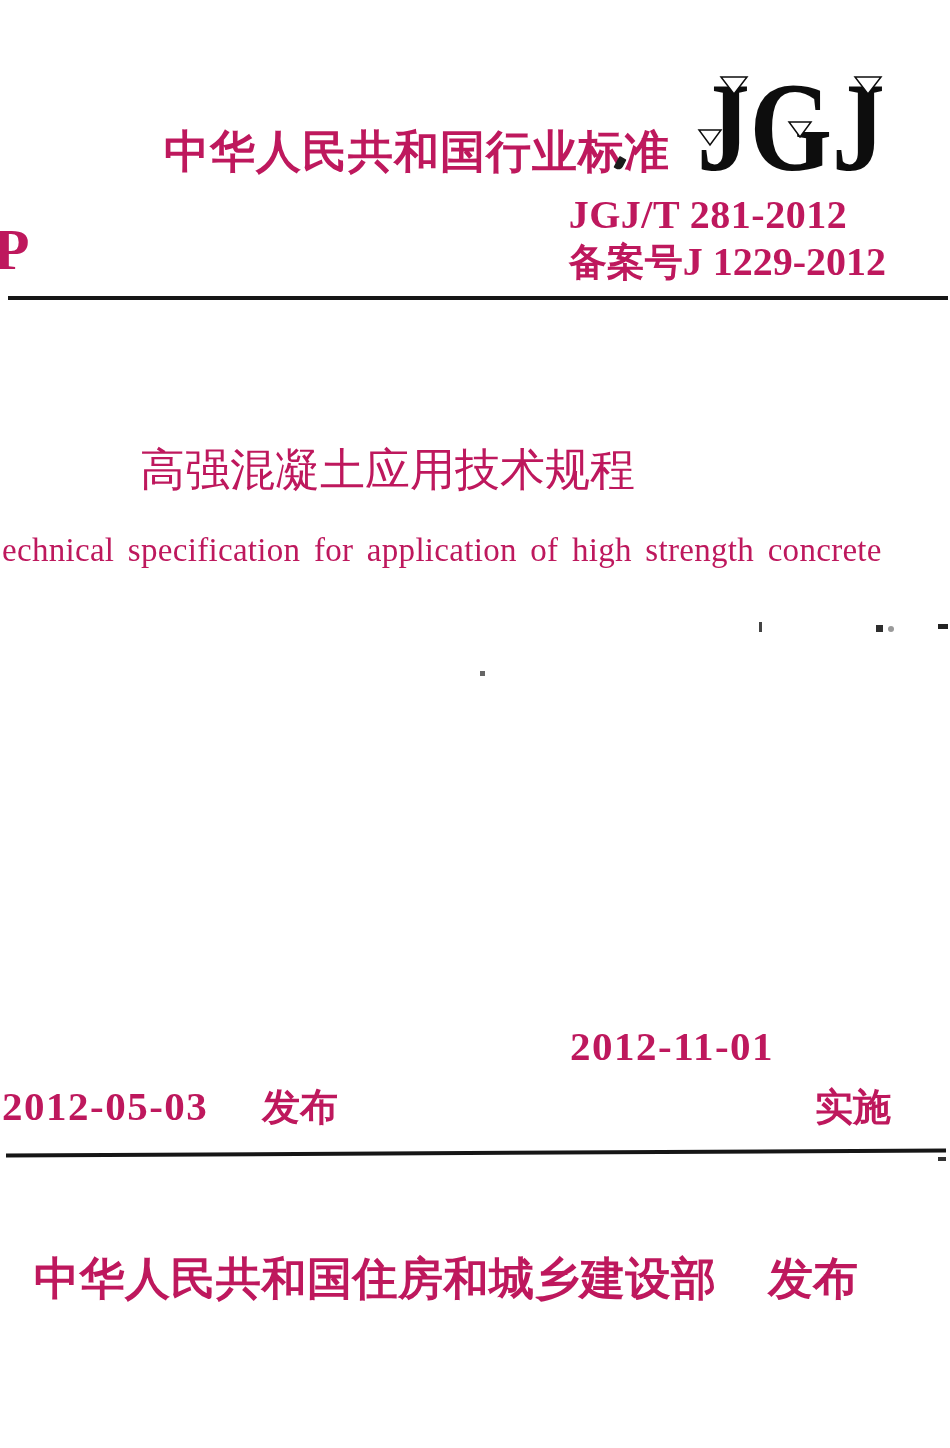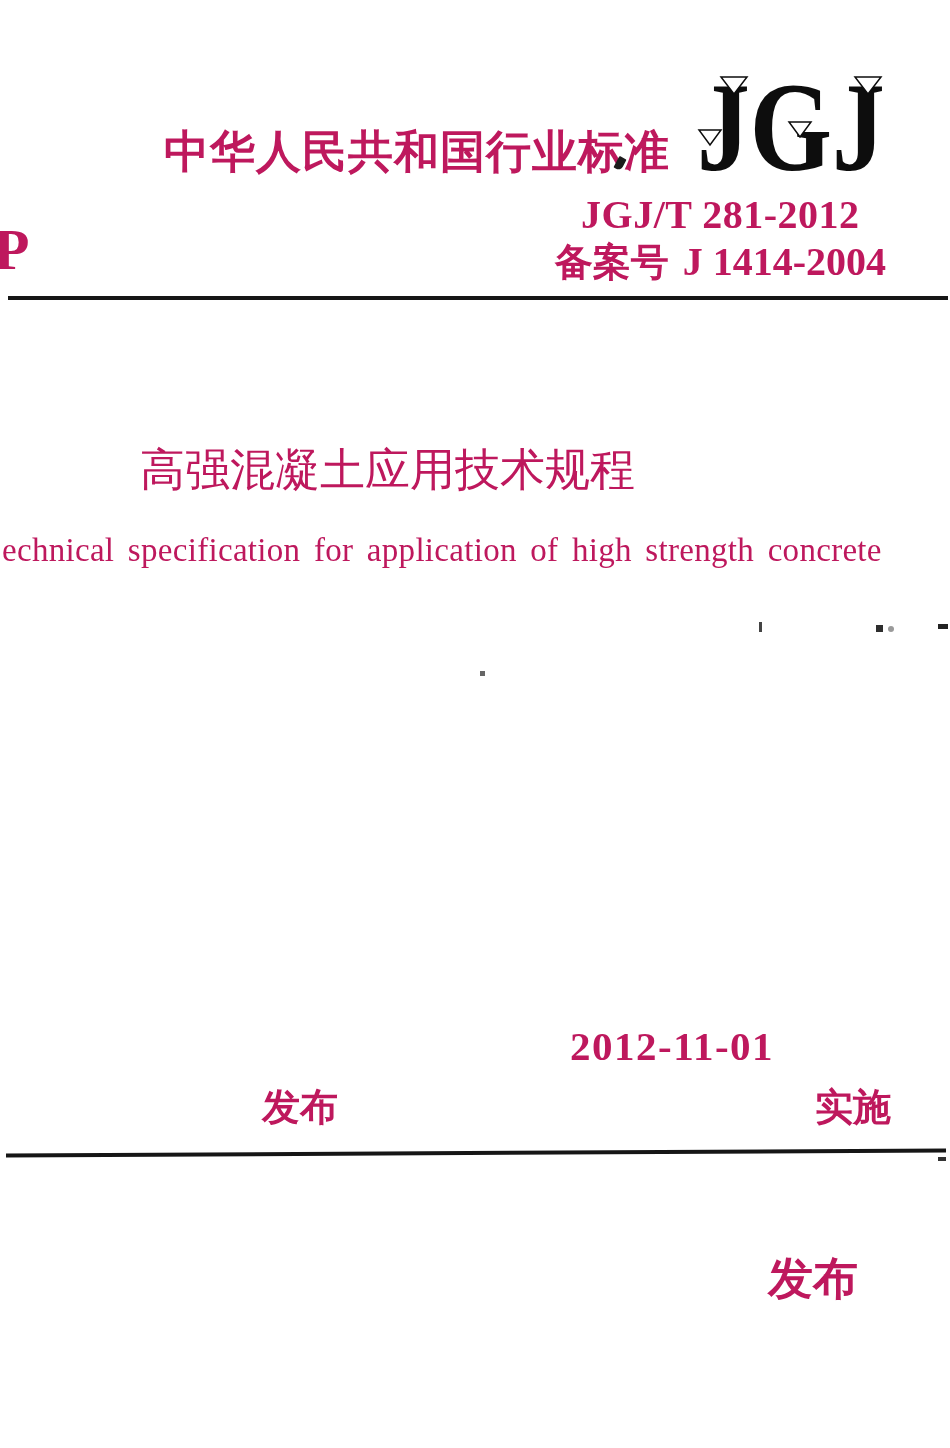--- a/index.html
+++ b/index.html
@@ -31,34 +31,34 @@
   }
   .logo-svg {
     position: absolute;
     left: 697px;
     top: 74px;
   }
   .codes {
     position: absolute;
     right: 64px;
     top: 191px;
-    text-align: center;
+    text-align: left;
     font-weight: 700;
     white-space: nowrap;
     line-height: 47px;
   }
   .std-code {
     font-size: 40px;
     letter-spacing: 0.5px;
   }
   .record-line { font-size: 40px; }
   .record-label {
     font-family: "Liberation Sans", "DejaVu Sans", sans-serif;
     font-size: 38px;
-    margin-right: 14px;
+    margin-right: 0;
   }
   .spine-letter {
     position: absolute;
     left: -6px;
     top: 221px;
     font-weight: 700;
     font-size: 58px;
     line-height: 58px;
   }
   .rule {
@@ -172,40 +172,42 @@
 
     <polygon points="24,3 50,3 37,20" fill="#ffffff" stroke="#0d0d0d" stroke-width="1.5"></polygon>
     <polygon points="158,3 184,3 171,20" fill="#ffffff" stroke="#0d0d0d" stroke-width="1.5"></polygon>
     <polygon points="2,56 24,56 13,71" fill="#ffffff" stroke="#0d0d0d" stroke-width="1.5"></polygon>
     <polygon points="92,48 114,48 103,63" fill="#ffffff" stroke="#0d0d0d" stroke-width="1.5"></polygon>
   </svg>
 
   <div class="codes">
     <div class="std-code serif">JGJ/T 281-2012</div>
     <div class="record-line">
-      <span class="record-label">备案号</span><span class="serif">J 1414-2004</span>
+      <span class="record-label">备案号</span><span class="serif">J 1229-2012</span>
     </div>
   </div>
 
   <div class="spine-letter">P</div>
 
   <div class="rule rule-top"></div>
 
   <h1 class="title-zh">高强混凝土应用技术规程</h1>
 
   <div class="title-en">echnical specification for application of high strength concrete</div>
 
   <div class="speck speck-b"></div>
   <div class="speck speck-c"></div>
   <div class="speck speck-d"></div>
   <div class="speck speck-e"></div>
   <div class="speck speck-f"></div>
   <div class="speck speck-g"></div>
 
+  <div class="date issue-date">2012-05-03</div>
   <div class="date-label issue-label">发布</div>
   <div class="date impl-date">2012-11-01</div>
   <div class="date-label impl-label">实施</div>
 
   <div class="rule rule-bottom"></div>
 
+  <div class="publisher-name">中华人民共和国住房和城乡建设部</div>
   <div class="publisher-label">发布</div>
 
 </div>
 
 </body></html>

